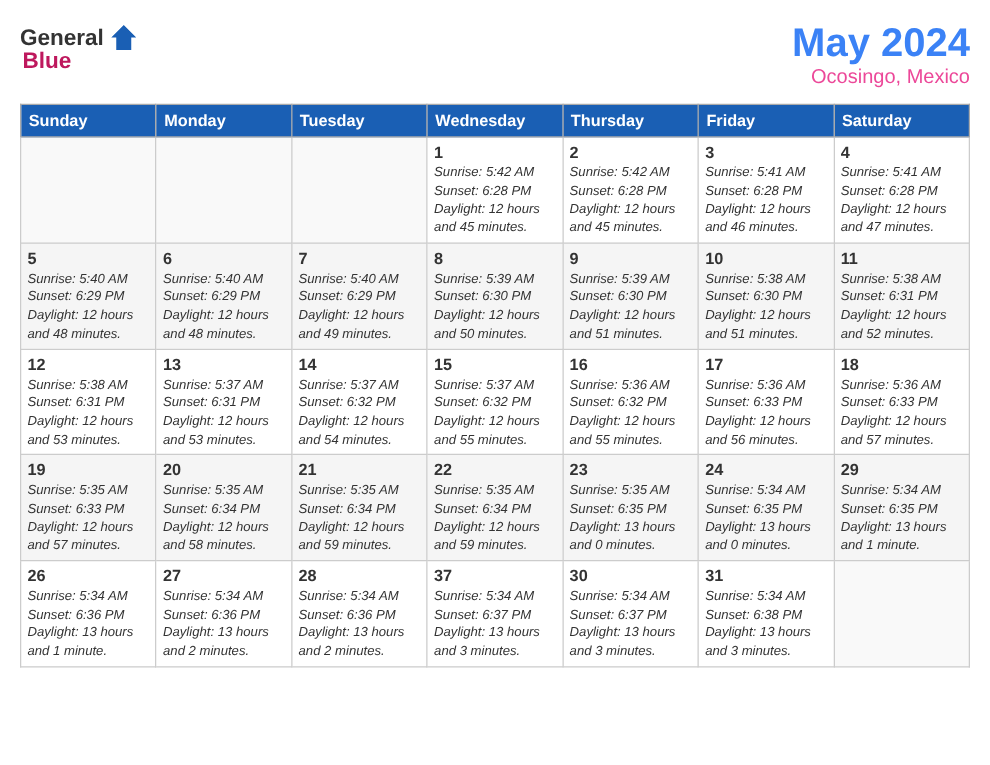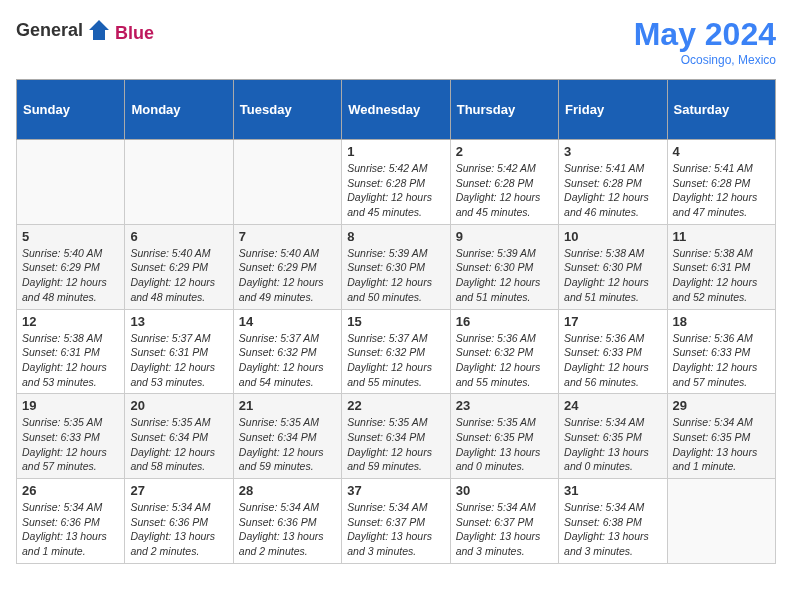--- a/index.html
+++ b/index.html
@@ -37,33 +37,33 @@
     }
     .title-block {
       text-align: right;
     }
     .title-month {
       font-size: 32px;
       font-weight: bold;
       color: #3b82f6;
     }
     .title-location {
-      font-size: 12px;
-      color: #3b82f6;
+      font-size: 16px;
+      color: #ec4899;
     }
     table {
       width: 100%;
       border-collapse: collapse;
       table-layout: fixed;
     }
     thead tr th {
       background-color: #1a5fb4;
       color: #fff;
       text-align: left;
-      padding: 22px 6px;
+      padding: 5px 6px;
       font-size: 13px;
       font-weight: bold;
       border: 1px solid #aaa;
     }
     tbody tr td {
       vertical-align: top;
       border: 1px solid #ccc;
       padding: 4px 5px;
       height: 82px;
       background: #fff;
@@ -86,21 +86,21 @@
     }
     .empty-cell {
       background: #f9f9f9 !important;
     }
   </style>
 </head>
 <body>
 
 <div class="header">
   <div class="logo">
-    <div style="display:flex;flex-direction:row;align-items:flex-end;">
+    <div style="display:flex;flex-direction:column;align-items:flex-start;">
       <div style="display:flex;align-items:center;">
         <span class="logo-text-general">General</span>
         <svg class="logo-icon" viewBox="0 0 28 28" xmlns="http://www.w3.org/2000/svg">
           <path d="M14 4 L24 14 L20 14 L20 24 L8 24 L8 14 L4 14 Z" fill="#1a5fb4"></path>
         </svg>
       </div>
       <span class="logo-text-blue" style="margin-top:-6px;margin-left:2px;">Blue</span>
     </div>
   </div>
   <div class="title-block">

